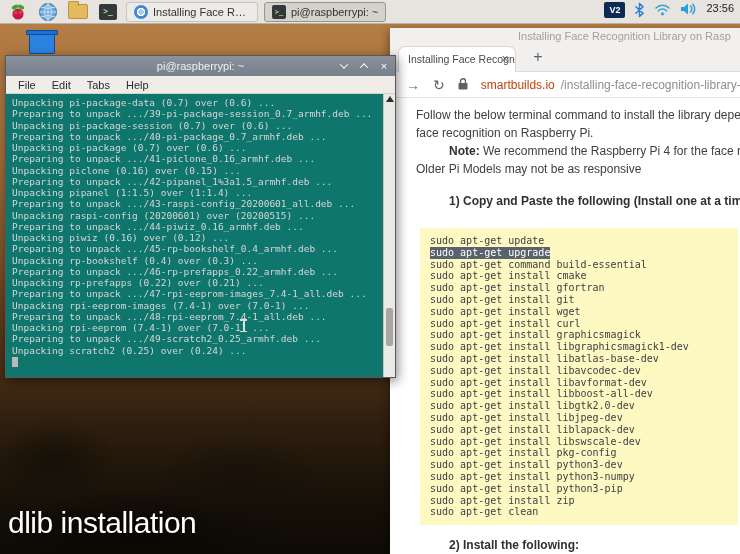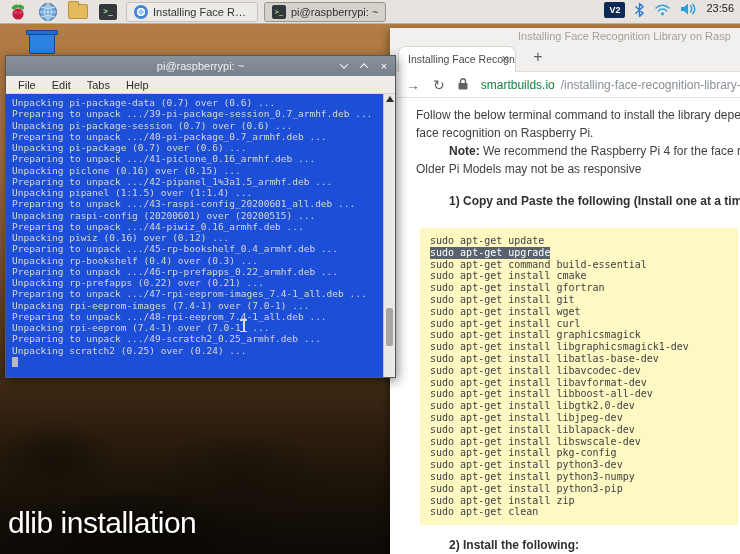--- a/index.html
+++ b/index.html
@@ -53,21 +53,21 @@
     border:1px solid #d8d5d1; border-bottom:1px solid #fff; border-radius:7px 7px 0 0;
     font-size:10.5px; color:#4a4a4a; padding:6px 18px 0 9px; white-space:nowrap; overflow:hidden; }
   .b-tab-close { position:absolute; left:108px; bottom:4px; width:14px; height:14px; font-size:12px;
     line-height:13px; text-align:center; color:#5f6368; }
   .b-newtab { position:absolute; left:136px; bottom:2px; width:24px; height:22px; font-size:16px;
     line-height:20px; text-align:center; color:#5f6368; }
   .b-toolbar { height:26px; background:#fff; border-bottom:1px solid #e6e4e1; display:flex;
     align-items:center; padding-left:16px; gap:13px; }
   .nav-glyph { font-size:14px; color:#5f6368; }
   .urlbox { display:flex; align-items:center; gap:6px; font-size:12px; white-space:nowrap; overflow:hidden; }
-  .url-domain { color:#15803d; }
+  .url-domain { color:#c2410c; }
   .url-path { color:#8a9096; }
   .b-content { position:relative; height:455px; background:#fff; overflow:hidden;
     font-size:12px; color:#3f4043; }
   .pline { position:absolute; left:26px; white-space:nowrap; }
   .bold { font-weight:bold; color:#2f3033;padding-left:33px; }
   .code-block { position:absolute; left:30px; top:130px; width:318px; background:#fef9c3;
     padding:7px 10px; font:10px/11.8px "DejaVu Sans Mono", monospace; color:#3f4043; }
   .code-line { display:block; width:max-content; white-space:pre; }
   .code-line.hl { background:#59636d; color:#fff; }
 
@@ -78,21 +78,21 @@
   .t-title { position:absolute; left:0; right:0; text-align:center; font-size:11px; color:#eef0f2; }
   .t-controls { position:absolute; right:4px; top:3px; display:flex; gap:6px; }
   .t-btn { width:14px; height:14px; display:flex; align-items:center; justify-content:center; }
   .chev { width:6px; height:6px; border-right:1.6px solid #fff; border-bottom:1.6px solid #fff; }
   .chev.down { transform:rotate(45deg) translate(-1px,-1px); }
   .chev.up { transform:rotate(-135deg) translate(-1px,-1px); }
   .xglyph { color:#fff; font-size:11px; line-height:11px; }
   .xglyph::before { content:"\00d7"; }
   .t-menubar { height:18px; background:#f0ede9; border-bottom:1px solid #d6d2cc; display:flex;
     align-items:center; gap:16px; padding-left:12px; font-size:11px; color:#2b2b2b; }
-  .t-body { position:relative; height:283px; background:#1d4ed8; padding:3px 14px 0 6px; }
+  .t-body { position:relative; height:283px; background:#0f766e; padding:3px 14px 0 6px; }
   .term-line { font:9.5px/11.25px "DejaVu Sans Mono", monospace; color:#d6d6d6; white-space:pre; }
   .t-cursor { width:6px; height:10px; background:#b9b9b9; margin-left:0; margin-top:1px; }
   .t-scroll { position:absolute; right:0; top:0; width:12px; height:283px; background:#ebe9e6; border-left:1px solid #c6c2bc; }
   .t-scroll-up { position:absolute; top:2px; left:2px; width:0; height:0;
     border-left:4px solid transparent; border-right:4px solid transparent; border-bottom:6px solid #2e2e2e; }
   .t-thumb { position:absolute; left:2px; top:214px; width:7px; height:38px; background:#a9a5a0; border-radius:2px; }
   .ibeam { position:absolute; left:233px; top:225px; width:9px; height:13px; }
   .ibeam::before, .ibeam::after { content:""; position:absolute; left:1px; width:7px; height:1.5px; background:#dcdcdc; }
   .ibeam::before { top:0; } .ibeam::after { bottom:0; }
   .ibeam .stem { position:absolute; left:4px; top:0; width:1.5px; height:13px; background:#dcdcdc; }

